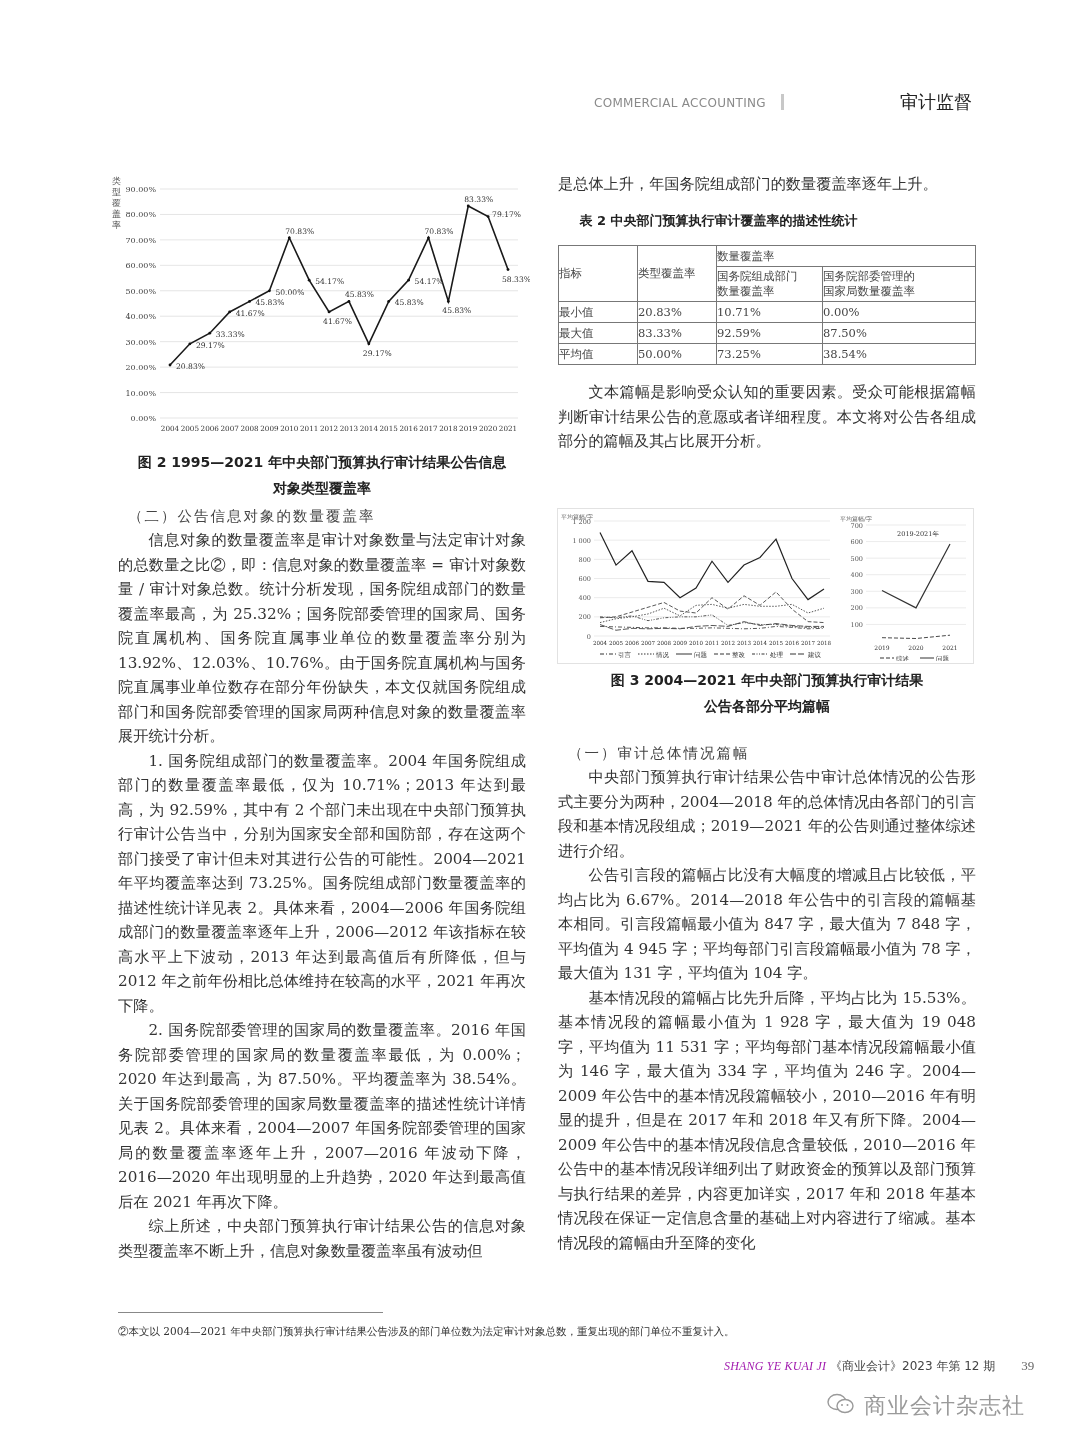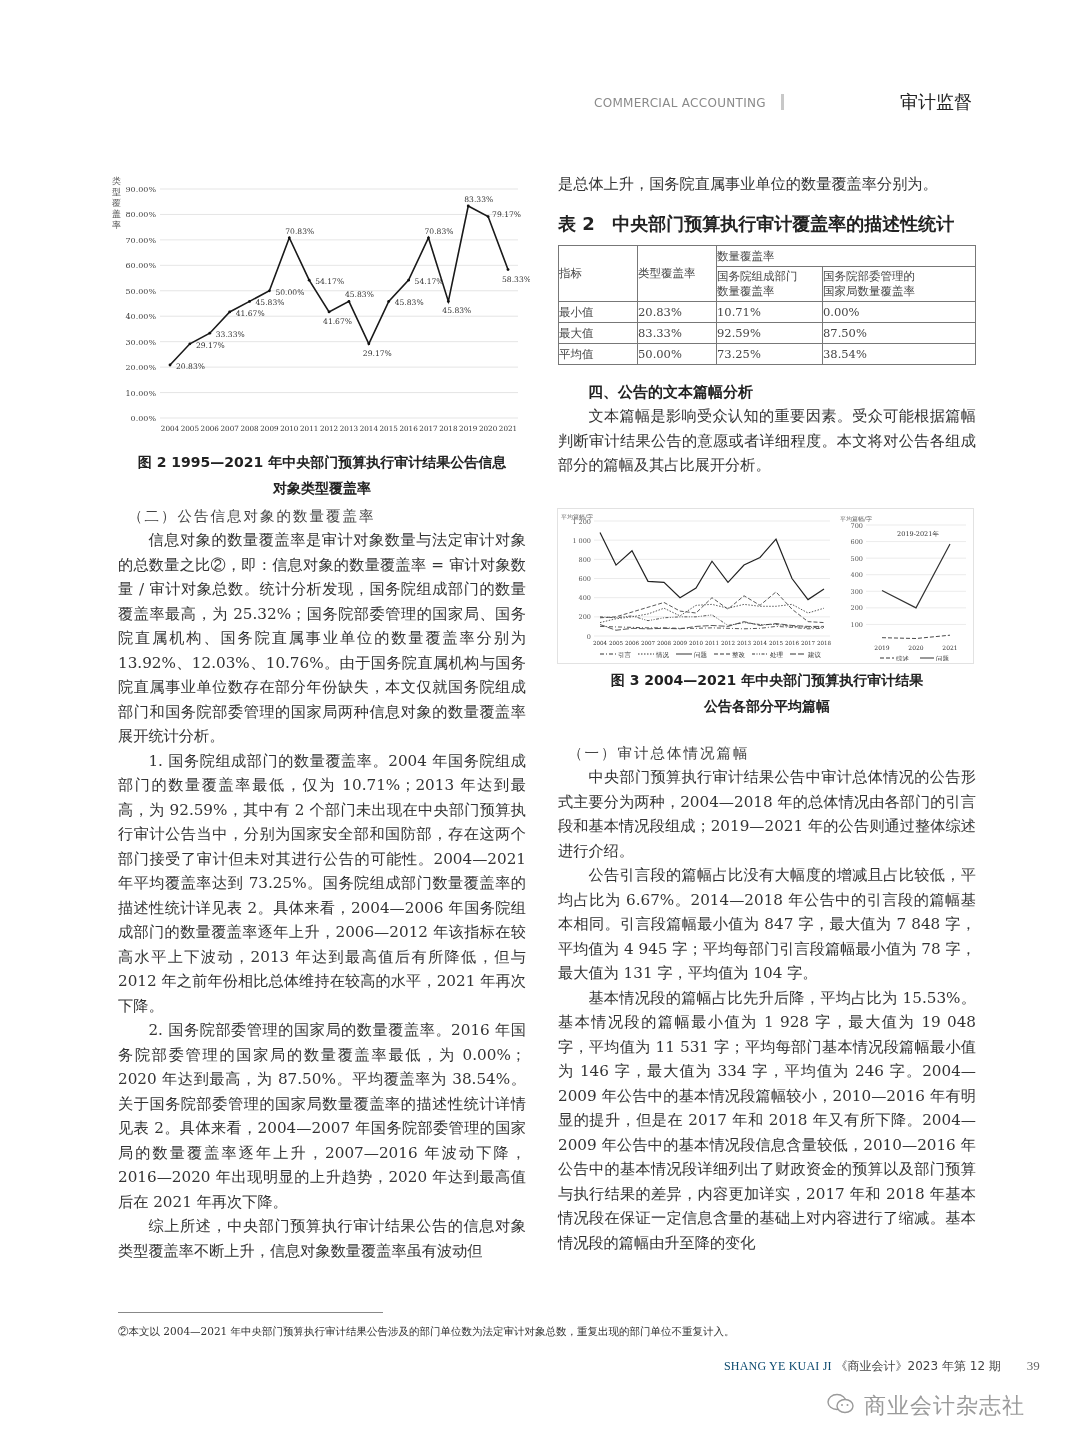--- a/index.html
+++ b/index.html
@@ -13,36 +13,36 @@
   .col-right { left:558px; width:418px; }
 
   .body-text { font-size:15.2px; line-height:24.5px; text-align:justify; color:#333; }
   .body-text p { margin:0; }
   .indent { text-indent:2em; }
   .subhead { font-size:14.5px; line-height:24px; color:#444; letter-spacing:2px; padding-left:10px; }
   .caption { font-family:"DejaVu Sans", sans-serif; font-weight:bold; font-size:14px; line-height:26px; text-align:center; color:#222; }
   .sec-head { font-family:"DejaVu Sans", sans-serif; font-weight:bold; font-size:15px; line-height:24px; color:#222; padding-left:30px; }
 
   
-  .tbl-title { left:558px; top:212px; font-family:"DejaVu Sans", sans-serif; font-weight:bold; font-size:18px; color:#222; }
+  .tbl-title { left:558px; top:212px; font-family:"DejaVu Sans", sans-serif; font-weight:bold; font-size:13px; color:#222;text-align:right; }
   .tbl-title span { display:inline-block; }
   table.stat { position:absolute; left:558px; top:245px; width:418px; border-collapse:collapse; font-size:11.5px; color:#444; }
   table.stat td, table.stat th { border:1px solid #777; text-align:left; font-weight:normal; padding:0; }
   table.stat tr.h1 td { height:20px; }
   table.stat tr.h2 td { height:34px; line-height:15px; }
   table.stat tr.r td { height:20px; }
 
   
   .chart-box { border:1px solid #e2e2e2; background:#fff; }
   svg text { font-family:"DejaVu Serif", serif; }
 
   .footline { left:118px; top:1312px; width:265px; height:1px; background:#888; }
   .footnote { left:118px; top:1325px; font-size:10.5px; color:#333; }
   .pagefoot { left:724px; top:1358px; font-size:12px; color:#555; }
-  .pagefoot .en { font-family:"Liberation Serif", serif; color:#0c4a6e; letter-spacing:0.2px; }
+  .pagefoot .en { font-family:"Liberation Serif", serif; color:#a21caf; letter-spacing:0.2px;font-style:italic; }
   .pagefoot .cn { font-family:"DejaVu Sans", sans-serif; color:#444; }
   .pagefoot .num { font-family:Liberation Serif, serif; color:#666; font-size:13px; margin-left:22px; }
   .watermark { left:826px; top:1391px; font-family:"DejaVu Sans", sans-serif; font-size:22px; color:#9a9a9a; letter-spacing:1px; }
 </style>
 </head>
 <body>
 
 <div class="abs hdr-en">COMMERCIAL ACCOUNTING</div>
 <div class="abs hdr-bar"></div>
 <div class="abs hdr-cn">审计监督</div>
@@ -135,21 +135,21 @@
 </div>
 
 <div class="abs col-left body-text" style="top:504px;">
   <div class="subhead">（二）公告信息对象的数量覆盖率</div>
   <p class="indent">信息对象的数量覆盖率是审计对象数量与法定审计对象的总数量之比②，即：信息对象的数量覆盖率 = 审计对象数量 / 审计对象总数。统计分析发现，国务院组成部门的数量覆盖率最高，为 25.32%；国务院部委管理的国家局、国务院直属机构、国务院直属事业单位的数量覆盖率分别为 13.92%、12.03%、10.76%。由于国务院直属机构与国务院直属事业单位数存在部分年份缺失，本文仅就国务院组成部门和国务院部委管理的国家局两种信息对象的数量覆盖率展开统计分析。</p>
   <p class="indent">1. 国务院组成部门的数量覆盖率。2004 年国务院组成部门的数量覆盖率最低，仅为 10.71%；2013 年达到最高，为 92.59%，其中有 2 个部门未出现在中央部门预算执行审计公告当中，分别为国家安全部和国防部，存在这两个部门接受了审计但未对其进行公告的可能性。2004—2021 年平均覆盖率达到 73.25%。国务院组成部门数量覆盖率的描述性统计详见表 2。具体来看，2004—2006 年国务院组成部门的数量覆盖率逐年上升，2006—2012 年该指标在较高水平上下波动，2013 年达到最高值后有所降低，但与 2012 年之前年份相比总体维持在较高的水平，2021 年再次下降。</p>
   <p class="indent">2. 国务院部委管理的国家局的数量覆盖率。2016 年国务院部委管理的国家局的数量覆盖率最低，为 0.00%；2020 年达到最高，为 87.50%。平均覆盖率为 38.54%。关于国务院部委管理的国家局数量覆盖率的描述性统计详情见表 2。具体来看，2004—2007 年国务院部委管理的国家局的数量覆盖率逐年上升，2007—2016 年波动下降，2016—2020 年出现明显的上升趋势，2020 年达到最高值后在 2021 年再次下降。</p>
   <p class="indent">综上所述，中央部门预算执行审计结果公告的信息对象类型覆盖率不断上升，信息对象数量覆盖率虽有波动但</p>
 </div>
 
-<div class="abs col-right body-text" style="top:172px;">是总体上升，国务院直属事业单位的数量覆盖率分别为。</div>
+<div class="abs col-right body-text" style="top:172px;">是总体上升，年国务院组成部门的数量覆盖率逐年上升。</div>
 
 <div class="abs tbl-title">
   <span style="width:48px;">表 2</span>
   <span>中央部门预算执行审计覆盖率的描述性统计</span>
 </div>
 <table class="stat">
   <tbody>
       <tr class="h1">
     <td rowspan="2" style="width:78px;">指标</td>
     <td rowspan="2" style="width:78px;">类型覆盖率</td>
@@ -180,21 +180,20 @@
   <tr class="r">
     <td>平均值</td>
     <td>50.00%</td>
     <td>73.25%</td>
     <td>38.54%</td>
   </tr>
 </tbody>
   </table>
 
 <div class="abs col-right body-text" style="top:380px;">
-  <div class="sec-head">四、公告的文本篇幅分析</div>
   <p class="indent">文本篇幅是影响受众认知的重要因素。受众可能根据篇幅判断审计结果公告的意愿或者详细程度。本文将对公告各组成部分的篇幅及其占比展开分析。</p>
 </div>
 
 <div class="abs chart-box" style="left:557px; top:508px; width:415px; height:154px;"></div>
 <svg class="abs" id="fig3a" style="left:558px; top:509px;" width="278" height="152">
     <text x="3" y="10" font-size="6" fill="#666">平均篇幅/字</text>
     <line x1="36" x2="272" y1="127" y2="127" stroke="#e3e3e3" stroke-width="0.7"></line>
     <text x="33" y="129.5" font-size="6.5" fill="#555" text-anchor="end">0</text>
     <line x1="36" x2="272" y1="107.83333333333334" y2="107.83333333333334" stroke="#e3e3e3" stroke-width="0.7"></line>
     <text x="33" y="110.33333333333334" font-size="6.5" fill="#555" text-anchor="end">200</text>

